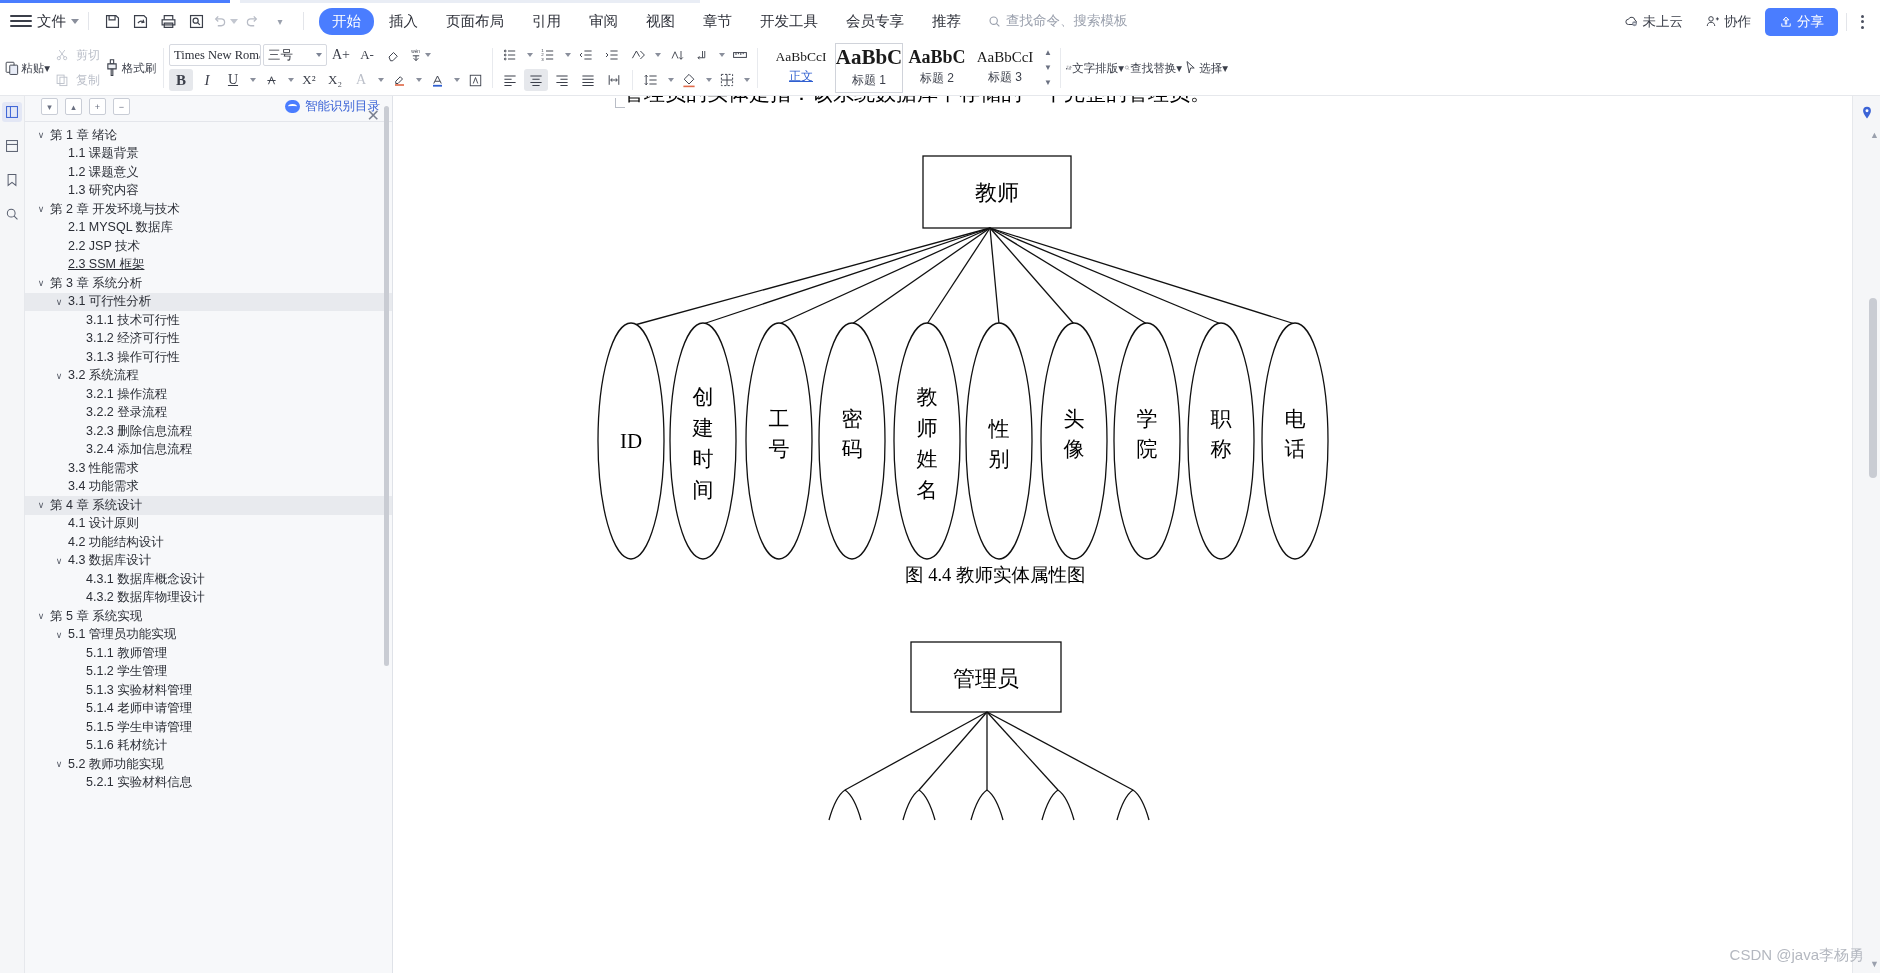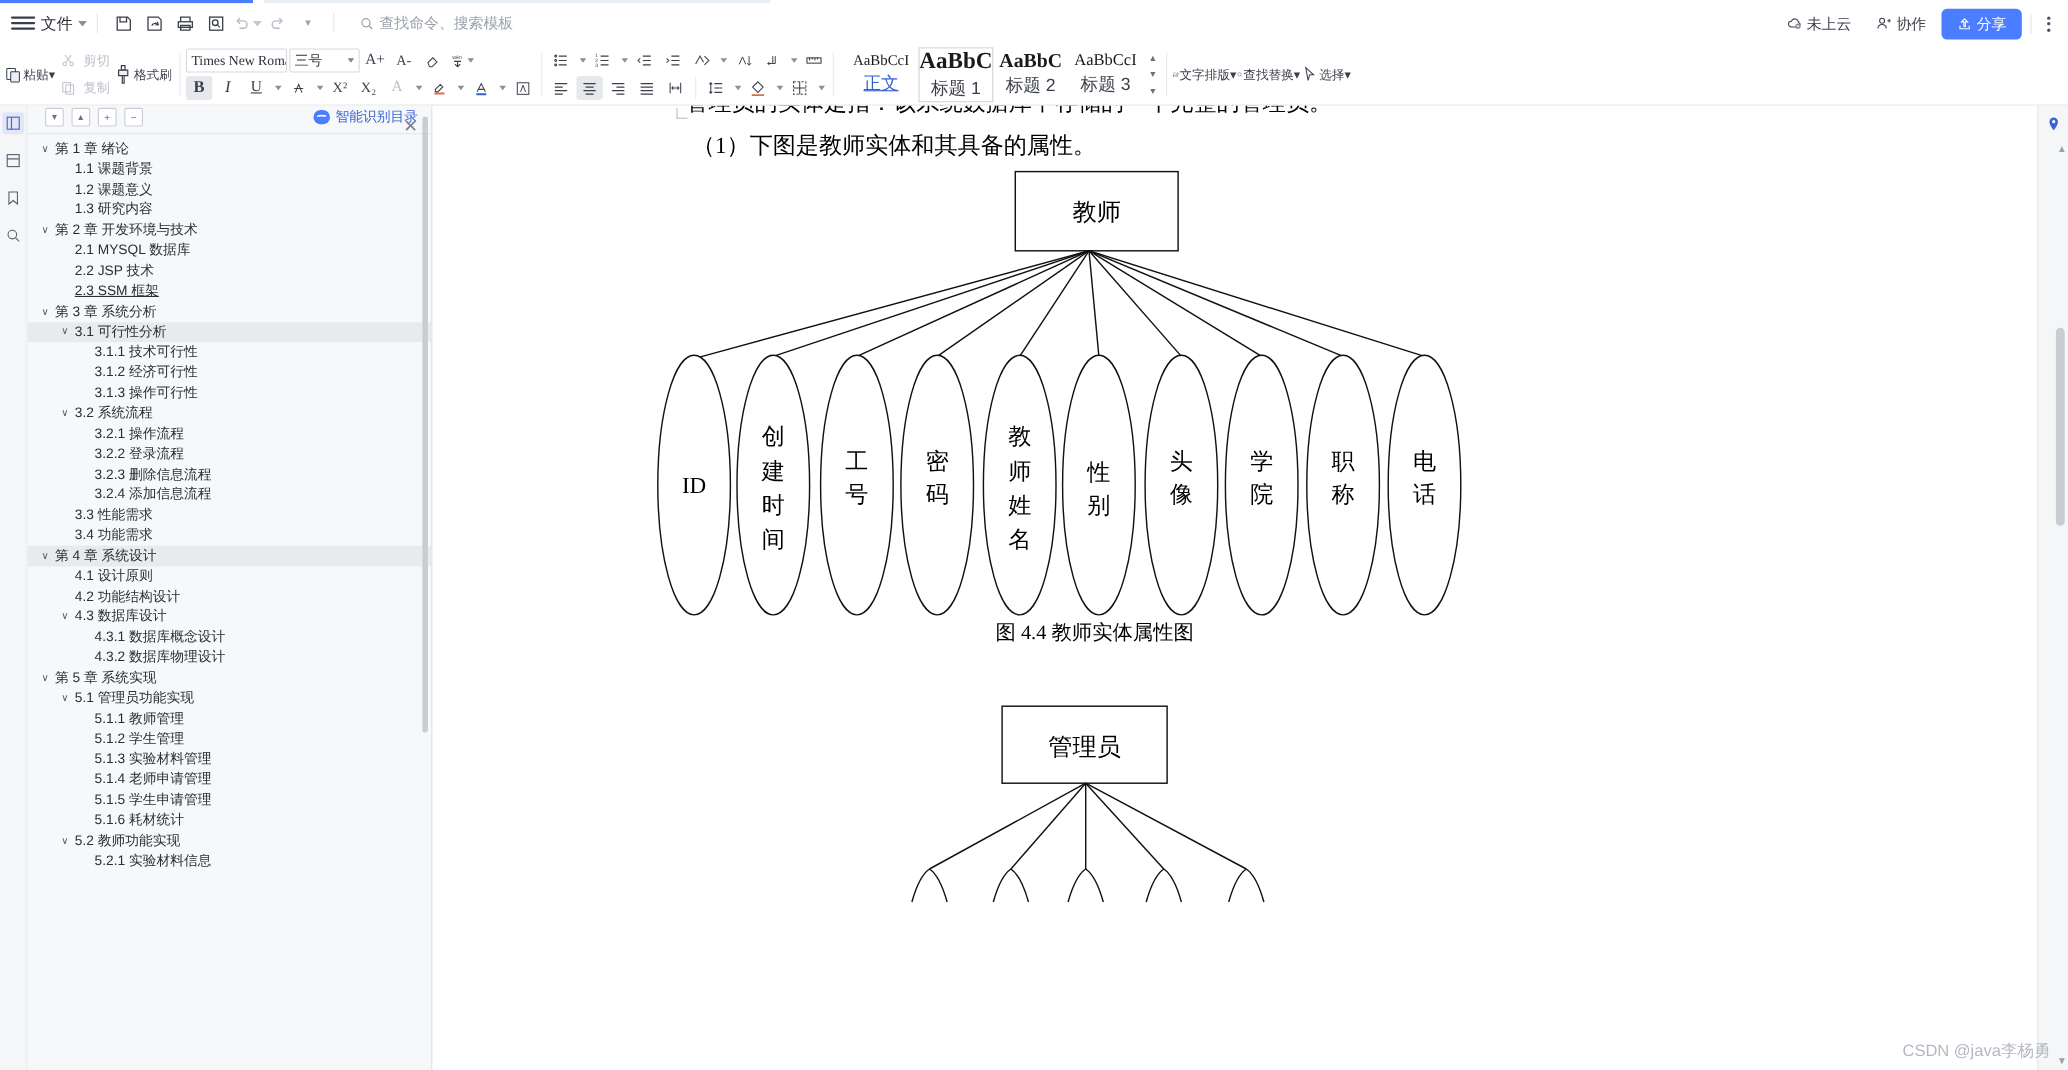--- a/index.html
+++ b/index.html
@@ -71,21 +71,21 @@
   .ital-i { font-style:italic; font-family:"Liberation Serif", serif; font-size:15px;}
 
   
   .gallery { display:flex; align-items:stretch; height:50px; border:0; margin-left:4px;}
   .gitem { width:68px; display:flex; flex-direction:column; align-items:center; justify-content:center;
            cursor:pointer; border:1px solid transparent; }
   .gitem.sel { border:1px solid #d0d3da; background:#fff; }
   .gitem .samp { font-family:"Liberation Serif", serif; font-size:16px; color:#1a1a1a; line-height:1.1;
                  white-space:nowrap; overflow:hidden; }
   .gitem .samp.small { font-size:13.5px; }
-  .gitem .gname { font-size:16px; color:#3b3f4a; margin-top:3px; }
+  .gitem .gname { font-size:12px; color:#3b3f4a; margin-top:3px; }
   .gitem.body .gname { color:#2f5fd0; text-decoration: underline; }
   .gspin { display:flex; flex-direction:column; justify-content:center; gap:1px; margin-left:2px;}
   .gspin div { width:14px;height:14px;display:flex;align-items:center;justify-content:center;color:#6a7081;font-size:8px;cursor:pointer;}
 
   
   .workspace { position:absolute; top:96px; left:0; right:0; bottom:0; display:flex; background:#e9ebef; }
 
   .leftrail { width:25px; background:#f5f6f8; display:flex; flex-direction:column; align-items:center;
               padding-top:6px; gap:14px; border-right:1px solid #e6e8ec;}
   .leftrail .ri { width:20px;height:20px;display:flex;align-items:center;justify-content:center;color:#5a6070;cursor:pointer;border-radius:3px;}
@@ -196,20 +196,32 @@
       <svg width="17" height="17" viewBox="0 0 20 20" fill="none" stroke="#b8bcc6" stroke-width="1.5">
           <path d="M14 7H8a4 4 0 0 0 0 8h4"></path>
           <path d="M11.5 4l3 3-3 3"></path>
         </svg>
     </div>
     <div class="qicon">
       <span style="color:#9aa0ad;font-size:10px">▾</span>
     </div>
     <div class="mb-sep"></div>
 
+    <div class="mb-tabs">
+      <div class="mb-tab active">开始</div>
+      <div class="mb-tab">插入</div>
+      <div class="mb-tab">页面布局</div>
+      <div class="mb-tab">引用</div>
+      <div class="mb-tab">审阅</div>
+      <div class="mb-tab">视图</div>
+      <div class="mb-tab">章节</div>
+      <div class="mb-tab">开发工具</div>
+      <div class="mb-tab">会员专享</div>
+      <div class="mb-tab">推荐</div>
+    </div>
 
     <div class="mb-search">
       <svg width="13" height="13" viewBox="0 0 16 16" fill="none" stroke="#9aa0ad" stroke-width="1.4">
           <circle cx="7" cy="7" r="4.5"></circle>
           <path d="M10.3 10.3L14 14"></path>
         </svg>
       <span>查找命令、搜索模板</span>
     </div>
 
     <div class="mb-right">
@@ -734,21 +746,20 @@
     </div>
 
     <div class="docarea">
       <div class="page">
         <div class="ruler-mark"></div>
 
         <div class="doc-top-cut">
           <span>管理员的实体是指：该系统数据库中存储的一个完整的管理员。</span>
         </div>
 
-        <div class="doc-line p1">（1）下图是教师实体和其具备的属性。</div>
 
         <svg class="svgwrap" width="1462" height="880" viewBox="0 0 1462 880">
           <g stroke="#111" fill="none" stroke-width="1.3">
 
             <rect x="530" y="60" width="148" height="72" fill="#fff"></rect>
 
             <line x1="597" y1="132" x2="238" y2="230"></line>
             <line x1="597" y1="132" x2="310" y2="228"></line>
             <line x1="597" y1="132" x2="386" y2="228"></line>
             <line x1="597" y1="132" x2="459" y2="228"></line>

